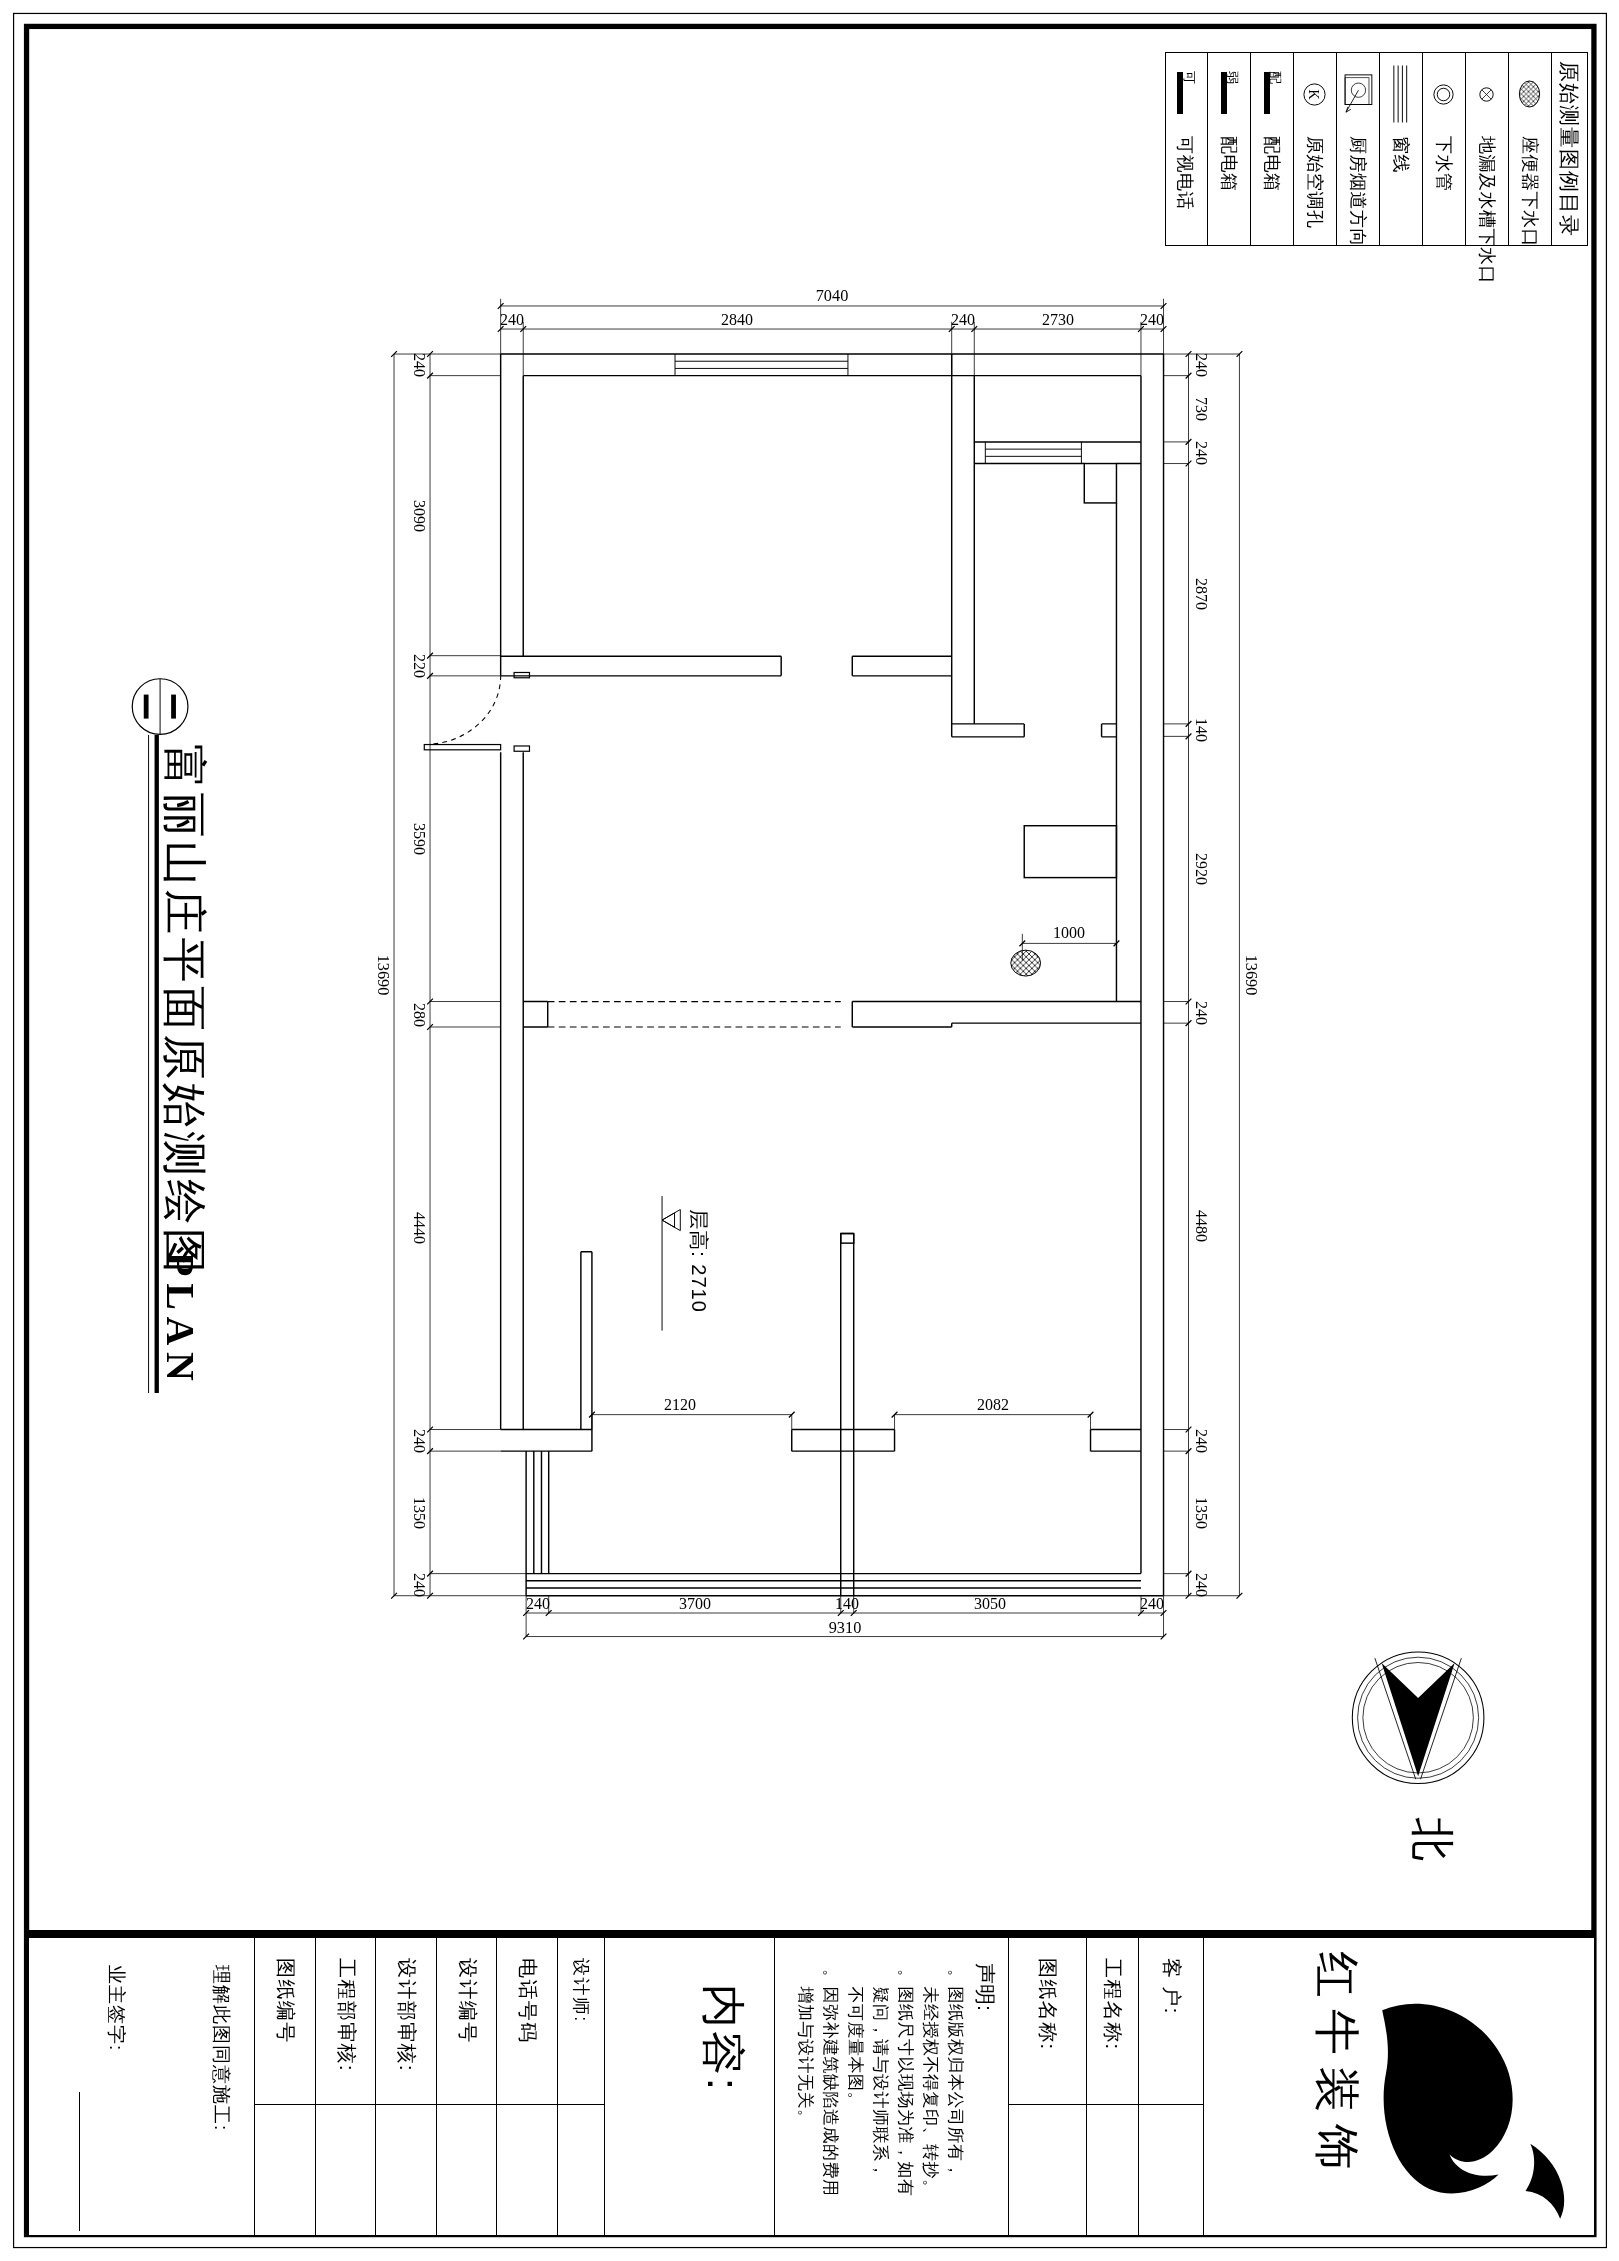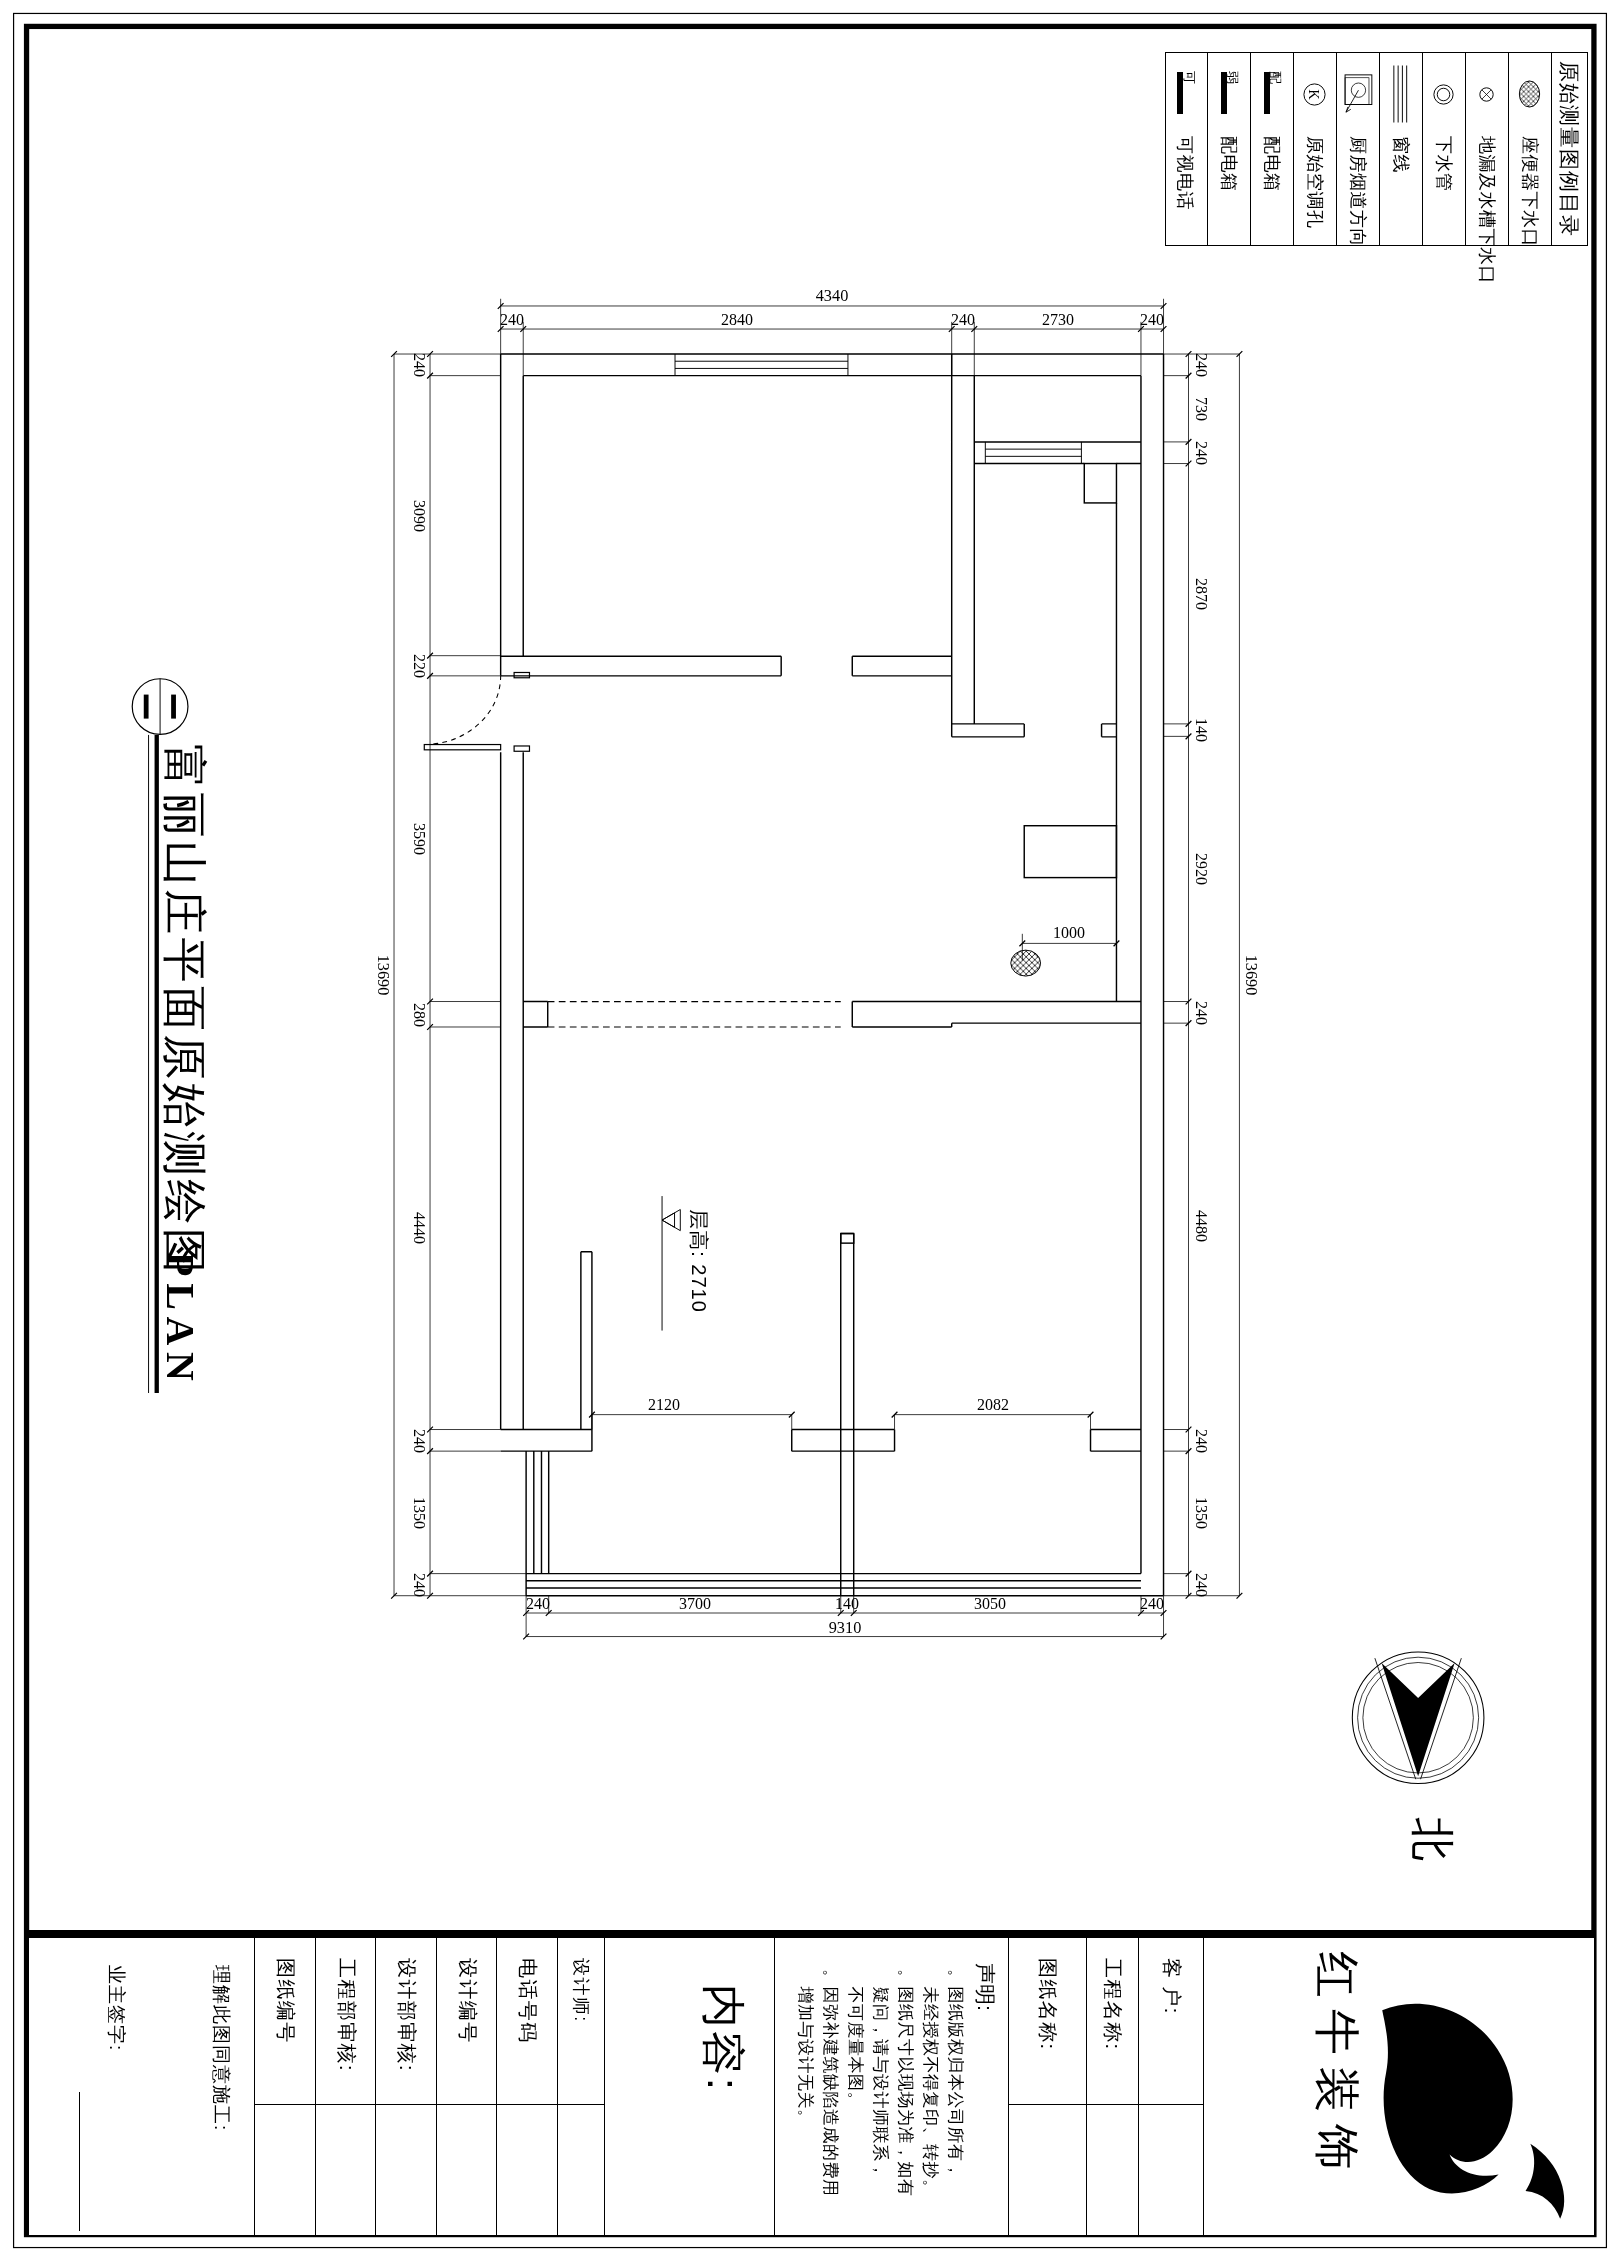--- a/index.html
+++ b/index.html
@@ -157,21 +157,21 @@
   <g>
     <circle cx="333" cy="1471" r="58" fill="none" stroke="#000" stroke-width="2.5"></circle>
     <line x1="333" y1="1413" x2="333" y2="1529" stroke="#000" stroke-width="2"></line>
     <rect x="299" y="1446" width="10" height="50" fill="#000"></rect>
     <rect x="356" y="1446" width="10" height="50" fill="#000"></rect>
     <line x1="326" y1="1530" x2="326" y2="2900" stroke="#000" stroke-width="9"></line>
     <line x1="309" y1="1530" x2="309" y2="2900" stroke="#000" stroke-width="2"></line>
   </g>
 </svg>
 
-<div class="dim dimbig" style="left:832px;top:296px">4340</div>
+<div class="dim dimbig" style="left:832px;top:296px">7040</div>
 <div class="dim" style="left:512px;top:320px">240</div>
 <div class="dim" style="left:737px;top:320px">2840</div>
 <div class="dim" style="left:963px;top:320px">240</div>
 <div class="dim" style="left:1058px;top:320px">2730</div>
 <div class="dim" style="left:1152px;top:320px">240</div>
 
 <div class="dim dimv dimbig" style="left:383px;top:975px">13690</div>
 <div class="dim dimv" style="left:419px;top:365px">240</div>
 <div class="dim dimv" style="left:419px;top:516px">3090</div>
 <div class="dim dimv" style="left:419px;top:666px">220</div>
@@ -195,21 +195,21 @@
 <div class="dim dimv" style="left:1201px;top:1585px">240</div>
 <div class="dim dimv dimbig" style="left:1251px;top:975px">13690</div>
 
 <div class="dim" style="left:538px;top:1604px">240</div>
 <div class="dim" style="left:695px;top:1604px">3700</div>
 <div class="dim" style="left:847px;top:1604px">140</div>
 <div class="dim" style="left:990px;top:1604px">3050</div>
 <div class="dim" style="left:1152px;top:1604px">240</div>
 <div class="dim dimbig" style="left:845px;top:1628px">9310</div>
 
-<div class="dim" style="left:664px;top:1405px">2120</div>
+<div class="dim" style="left:680px;top:1405px">2120</div>
 <div class="dim" style="left:993px;top:1405px">2082</div>
 <div class="dim" style="left:1069px;top:933px">1000</div>
 
 <div class="fh-label" style="left:698px;top:1261px">层高: 2710</div>
 
 <div class="north-label" style="left:1431px;top:1839px">北</div>
 
 <div class="rotwrap" style="left:160px;top:744px;transform:translateX(48px) rotate(90deg);">
   <div class="sheet-title" style="width:490px;height:48px;line-height:48px;">富丽山庄平面原始测绘图</div>
 </div>

